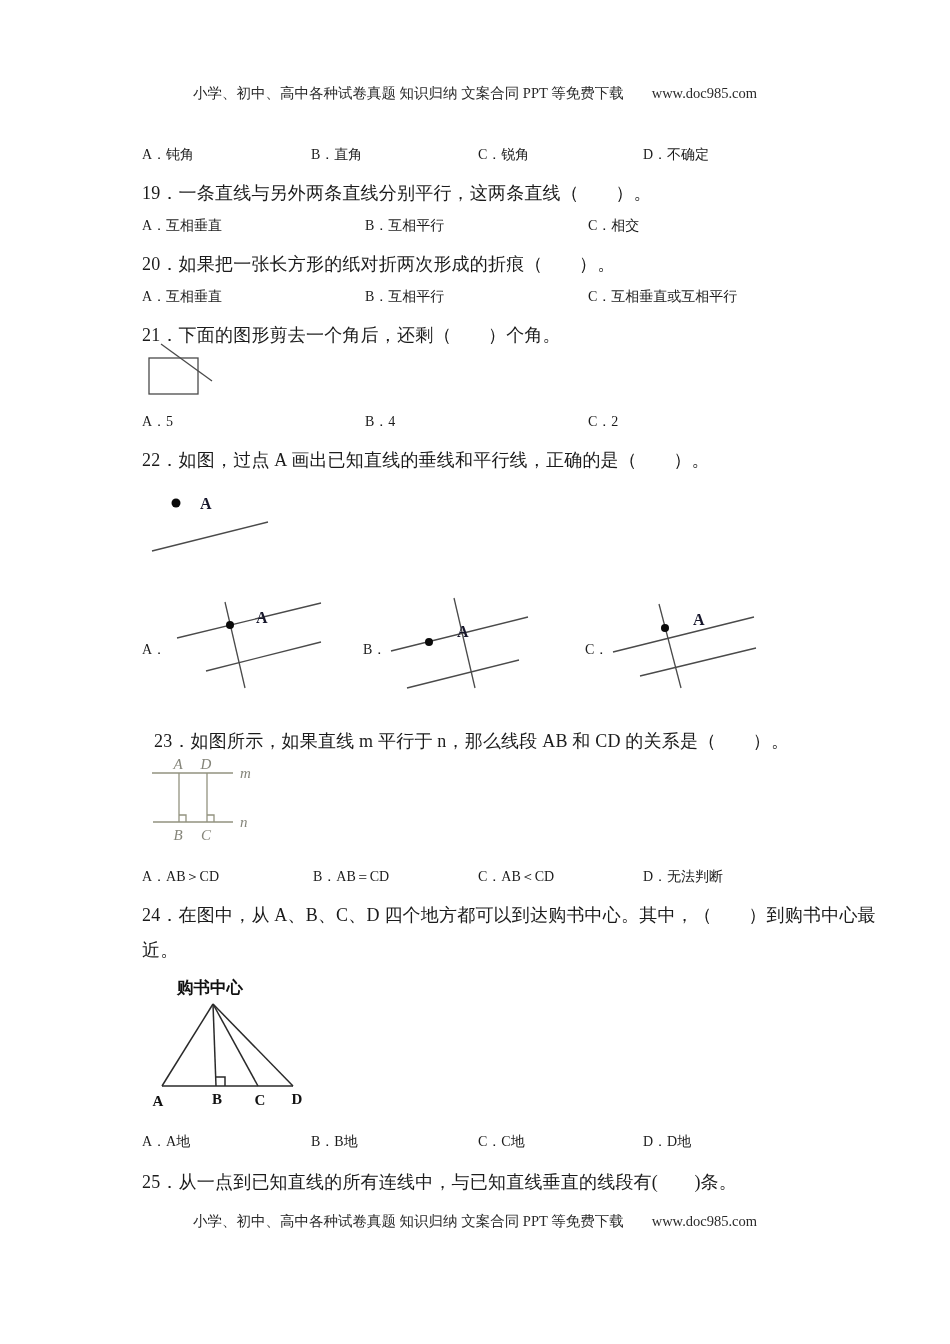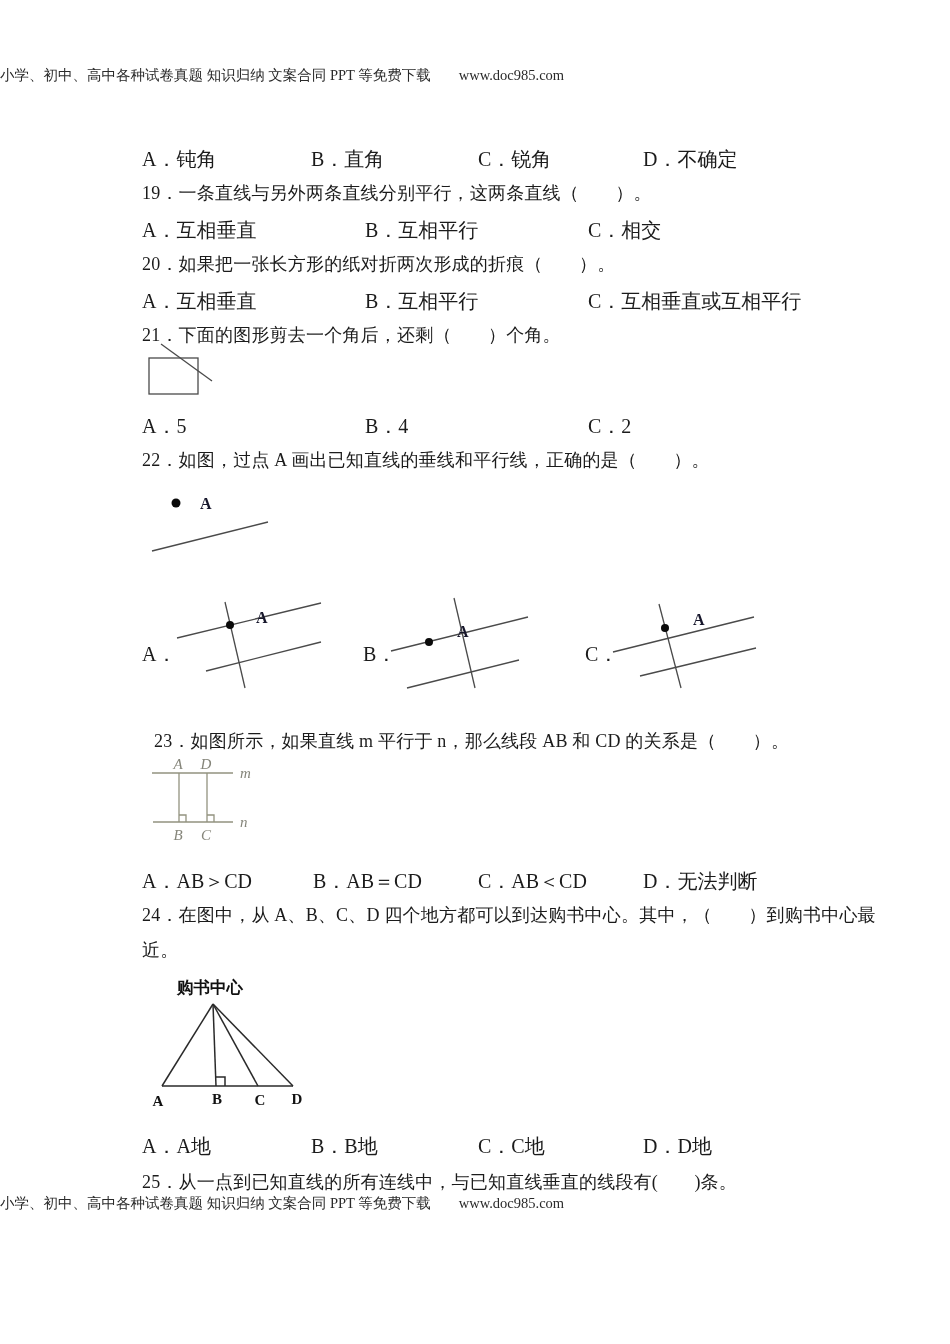--- a/index.html
+++ b/index.html
@@ -9,34 +9,36 @@
     height: 1344px;
     background: #ffffff;
     font-family: "Liberation Serif", "DejaVu Serif", serif;
     color: #1b1b1b;
     overflow: hidden;
   }
   .hdr {
     position: absolute;
     left: 0;
     width: 100%;
+    text-align: center;
     font-size: 14.5px;
     color: #2a2a2a;
     white-space: nowrap;
+    margin-top: 18px;
   }
   .hdr .url { margin-left: 28px; }
   .line {
     position: absolute;
     font-size: 18px;
     white-space: nowrap;
     letter-spacing: 0.2px;
   }
   .opt {
     position: absolute;
-    font-size: 20px;
+    font-size: 14px;
     white-space: nowrap;
   }
   svg { position: absolute; overflow: visible; }
   .stroke-dark { stroke: #4a4a4a; stroke-width: 1.3; fill: none; }
   .stroke-black { stroke: #2a2a2a; stroke-width: 1.5; fill: none; }
   .stroke-gray { stroke: #92927f; stroke-width: 1.3; fill: none; }
   .fig-label { font-family: "Liberation Serif", serif; font-weight: bold; font-size: 16px; fill: #16162b; }
   .fig-label-gray { font-family: "Liberation Serif", serif; font-style: italic; font-size: 15px; fill: #85857a; }
   .fig-label-dark { font-family: "Liberation Serif", serif; font-weight: bold; font-size: 15px; fill: #111111; }
   .fig-title { font-family: "Liberation Serif", serif; font-weight: bold; font-size: 16.5px; fill: #111111; }

